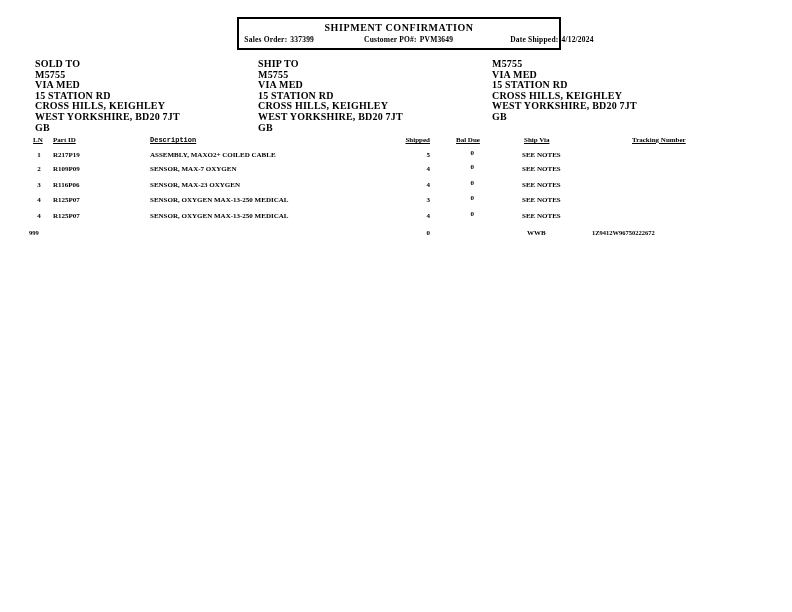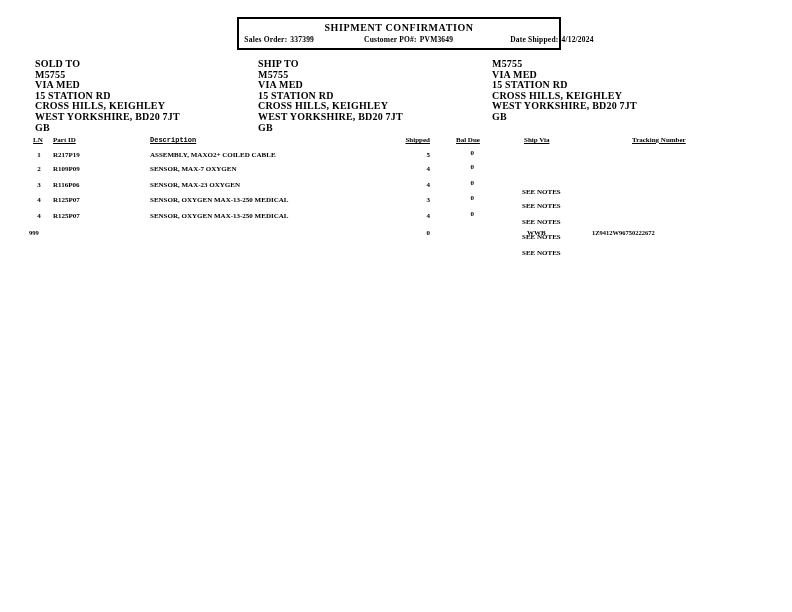--- a/index.html
+++ b/index.html
@@ -61,21 +61,21 @@
   .h-via   { left:524px; }
   .h-track { left:594px;margin-left:38px; }
 
   .trow { position:absolute; left:0; width:792px; height:9px; font-size:7px; white-space:nowrap; }
   .trow span { position:absolute; white-space:nowrap; }
   .c-ln    { left:33px; width:12px; text-align:center; }
   .c-part  { left:53px; }
   .c-desc  { left:150px; }
   .c-ship  { left:380px; width:50px; text-align:right; }
   .c-bal   { left:440px; width:34px; text-align:right; top:-2px; }
-  .c-via   { left:522px;margin-top:37px; }
+  .c-via   { left:522px; }
 
   .tfoot { position:absolute; top:229px; left:0; width:792px; height:10px; font-size:7px; }
   .tfoot span { position:absolute; white-space:nowrap; }
   .f-ln    { left:29px; font-size:6.5px; }
   .f-ship  { left:380px; width:50px; text-align:right; }
   .f-via   { left:527px; }
   .f-track { left:592px; font-size:6.5px; }
 </style>
 </head>
 <body>

